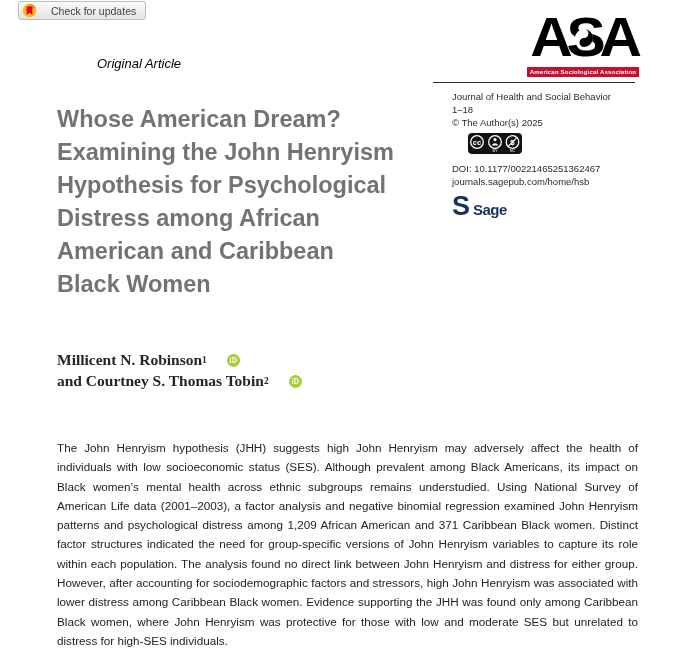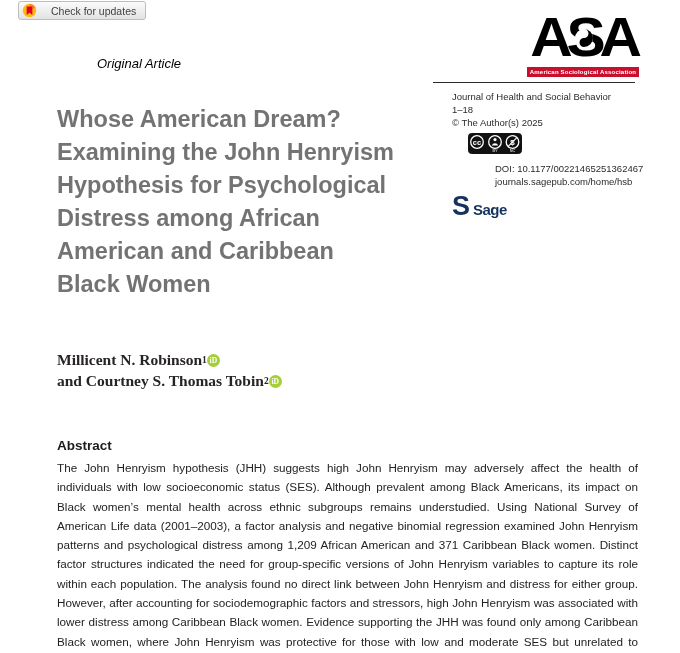--- a/index.html
+++ b/index.html
@@ -44,42 +44,42 @@
     background: #c8102e; color: #fff;
     font-size: 6px; font-weight: 700; letter-spacing: 0.2px;
     white-space: nowrap;
   }
 
   
   .head-rule { position: absolute; left: 433px; top: 82px; width: 202px; height: 0; border-top: 1.5px solid #2b2b2b; }
   .journal-info { position: absolute; left: 452px; top: 90px; width: 195px; font-size: 9.5px; line-height: 13px; color: #2b2b2b; }
   .journal-info .row { white-space: nowrap; }
   .cc-badge { display: block; margin: 4px 16px 5px; cursor: pointer; }
-  .doi-link, .url-link { text-decoration: none; color: #2b2b2b; display: block; cursor: pointer; margin-left: 43px; }
+  .doi-link, .url-link { text-decoration: none; color: #2b2b2b; display: block; cursor: pointer; }
   .sage-logo { display: flex; align-items: baseline; gap: 3px; margin-top: 7px; color: #16325c; }
   .sage-s { font-size: 27px; font-weight: 800; line-height: 22px; }
   .sage-word { font-size: 15px; font-weight: 700; letter-spacing: -0.5px; }
 
   
   .article-title {
     position: absolute; left: 57px; top: 103px; width: 400px;
     font-size: 23.5px; font-weight: 700; line-height: 33px;
     color: #737373; letter-spacing: 0px;
   }
 
   
   .authors { position: absolute; left: 57px; top: 349px; font-size: 15.5px; font-weight: 700; color: #282425; }
   .author-row { display: flex; align-items: center; line-height: 21px; font-family: Liberation Serif, serif; }
   .author-sup { font-size: 9.5px; vertical-align: super; line-height: 10px; margin-top: 1px; }
   .orcid-icon {
     width: 13px; height: 13px; border-radius: 50%;
     background: #a6ce39; color: #fff;
     font-size: 7.5px; font-weight: 700; font-style: normal;
     display: inline-flex; align-items: center; justify-content: center;
-    margin: 2px 0 0 0; cursor: pointer;
+    margin: 2px 0 0 20px; cursor: pointer;
   }
 
   
   .abstract { position: absolute; left: 57px; top: 438px; width: 581px; }
   .abstract-heading { font-size: 13.5px; font-weight: 700; margin: 0 0 5px 0; color: #1c1c1c; }
   .abstract-text {
     margin: 0; font-size: 11.7px; line-height: 19.3px;
     text-align: justify; color: #232323;
   }
 </style>
@@ -158,15 +158,14 @@
       <span class="orcid-icon">iD</span>
   </div>
   <div class="author-row">
     <span>and Courtney S. Thomas Tobin</span>
       <span class="author-sup">2</span>
       <span class="orcid-icon">iD</span>
   </div>
 </div>
 
 <div class="abstract">
-  <h2 class="abstract-heading">Abstract</h2>
   <p class="abstract-text">The John Henryism hypothesis (JHH) suggests high John Henryism may adversely affect the health of individuals with low socioeconomic status (SES). Although prevalent among Black Americans, its impact on Black women’s mental health across ethnic subgroups remains understudied. Using National Survey of American Life data (2001–2003), a factor analysis and negative binomial regression examined John Henryism patterns and psychological distress among 1,209 African American and 371 Caribbean Black women. Distinct factor structures indicated the need for group-specific versions of John Henryism variables to capture its role within each population. The analysis found no direct link between John Henryism and distress for either group. However, after accounting for sociodemographic factors and stressors, high John Henryism was associated with lower distress among Caribbean Black women. Evidence supporting the JHH was found only among Caribbean Black women, where John Henryism was protective for those with low and moderate SES but unrelated to distress for high-SES individuals.</p>
 </div>
 
 </body></html>

